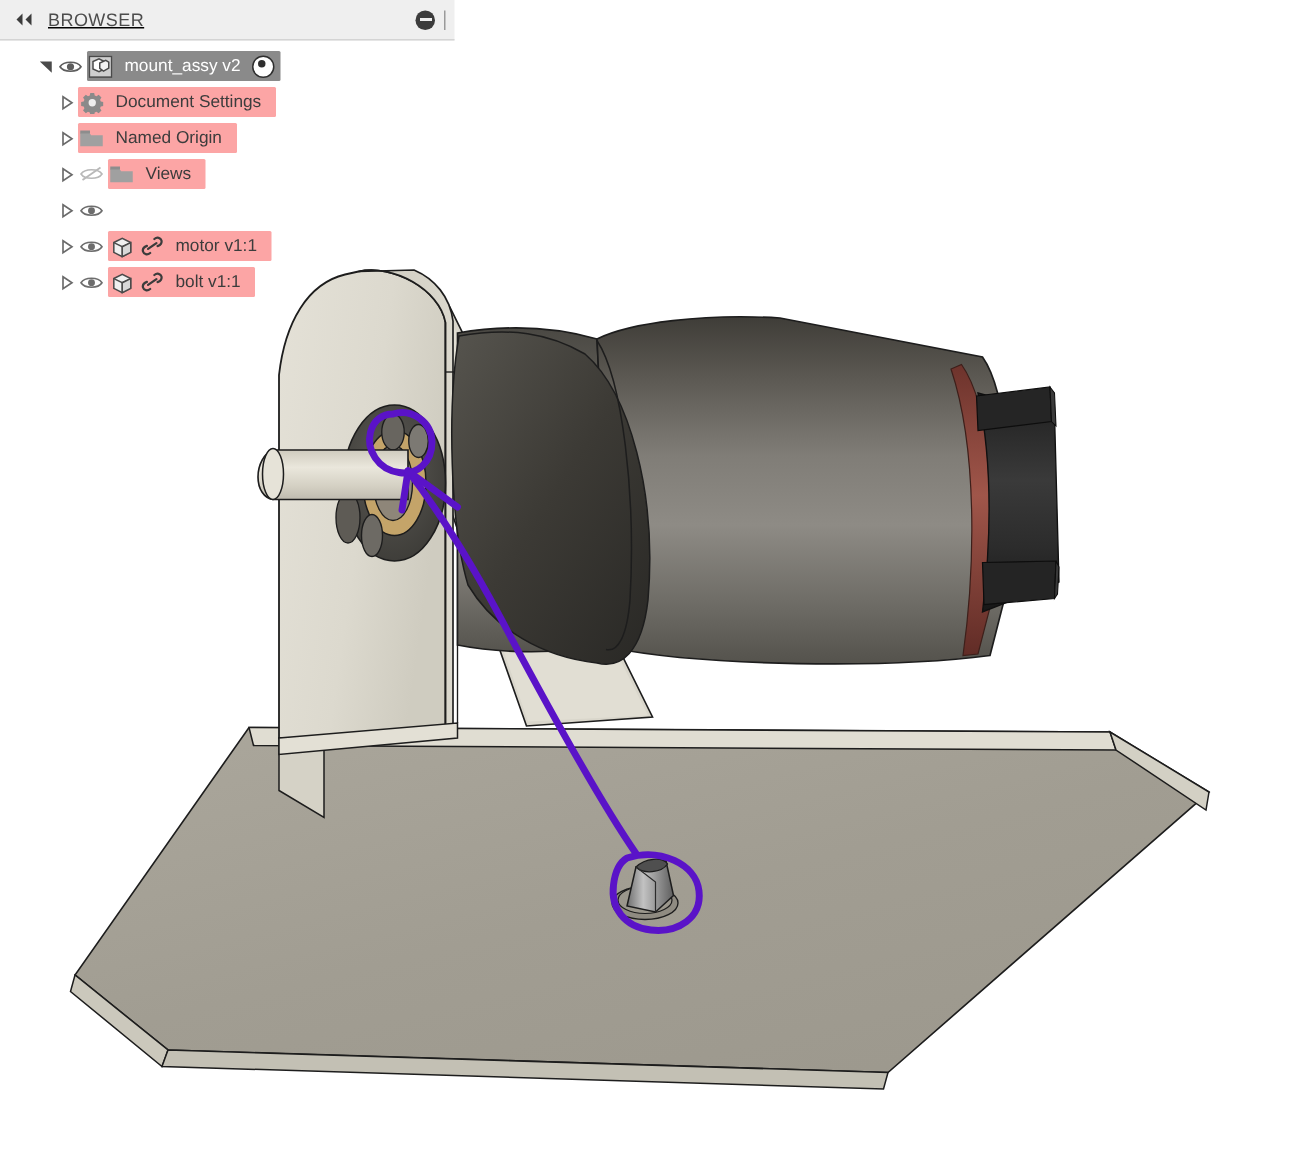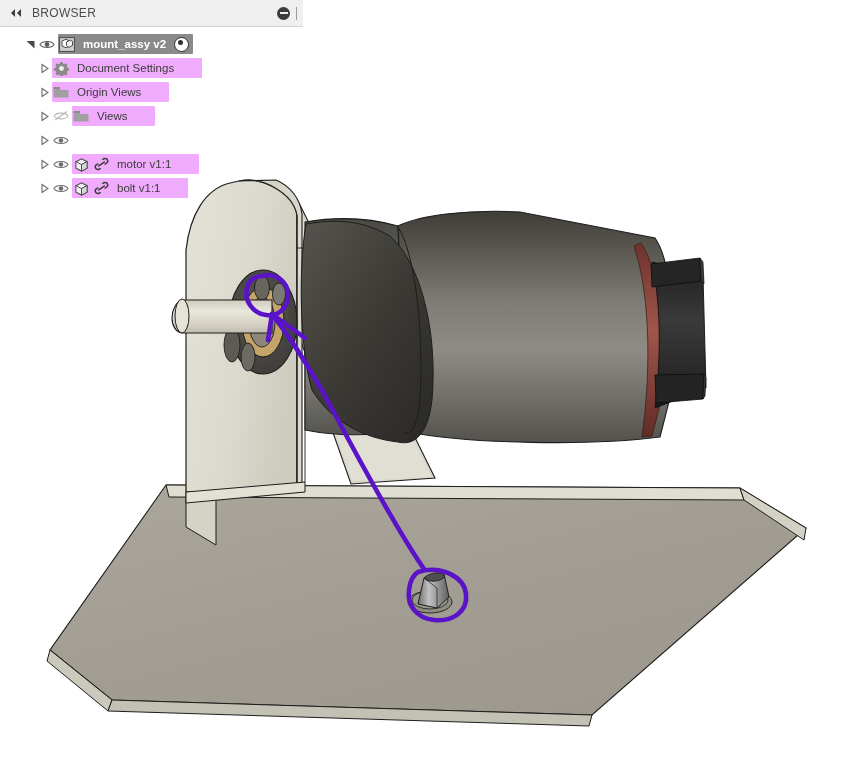--- a/index.html
+++ b/index.html
@@ -36,20 +36,21 @@
     user-select: none;
   }
   #browser-header {
     height: 27px;
     background: #efefef;
     border-bottom: 1px solid #d4d4d4;
     display: flex;
     align-items: center;
     padding: 0 6px 0 8px;
     box-sizing: border-box;
+    text-decoration: underline;
   }
   #browser-header .collapse-arrows {
     width: 16px;
     height: 16px;
     display: flex;
     align-items: center;
     justify-content: center;
     color: #4a4a4a;
     font-size: 11px;
     line-height: 1;
@@ -97,31 +98,31 @@
     height: 24px;
     font-size: 11.5px;
     color: #3c3c3c;
     white-space: nowrap;
     cursor: default;
   }
   .tree-row .row-band {
     display: inline-flex;
     align-items: center;
     height: 20px;
-    background: #f0abfc;
-    padding-right: 28px;
+    background: #fca5a5;
+    padding-right: 10px;
     border-radius: 1px;
   }
   .tree-row.root .row-band {
     background: #8a8a8a;
     padding-right: 4px;
   }
   .tree-row.root .node-label {
     color: #ffffff;
-    font-weight: bold;
+    font-weight: normal;
     text-align: center;
   }
 
   .indent { display: inline-block; }
   .ind-0 { width: 22px; }
   .ind-1 { width: 36px; }
 
   .twisty {
     width: 16px; height: 16px;
     display: inline-flex;
@@ -412,21 +413,21 @@
           <path d="M3,1.5 L9,5.5 L3,9.5 Z" fill="none" stroke="#6a6a6a" stroke-width="1.1"></path>
         </svg>
       </span>
       <span class="row-band">
         <span class="icon">
           <svg width="16" height="13" viewBox="0 0 16 13">
             <path d="M0.5,2.5 h6 l1.3,1.6 h7.7 v7.4 h-15 Z" fill="#a0a0a0"></path>
             <rect x="0.5" y="1" width="6.5" height="2" fill="#8d8d8d"></rect>
           </svg>
         </span>
-        <span class="node-label">Origin Views</span>
+        <span class="node-label">Named Origin</span>
       </span>
     </div>
 
     <div class="tree-row">
       <span class="indent ind-1"></span>
       <span class="twisty">
         <svg width="11" height="11" viewBox="0 0 11 11">
           <path d="M3,1.5 L9,5.5 L3,9.5 Z" fill="none" stroke="#6a6a6a" stroke-width="1.1"></path>
         </svg>
       </span>

